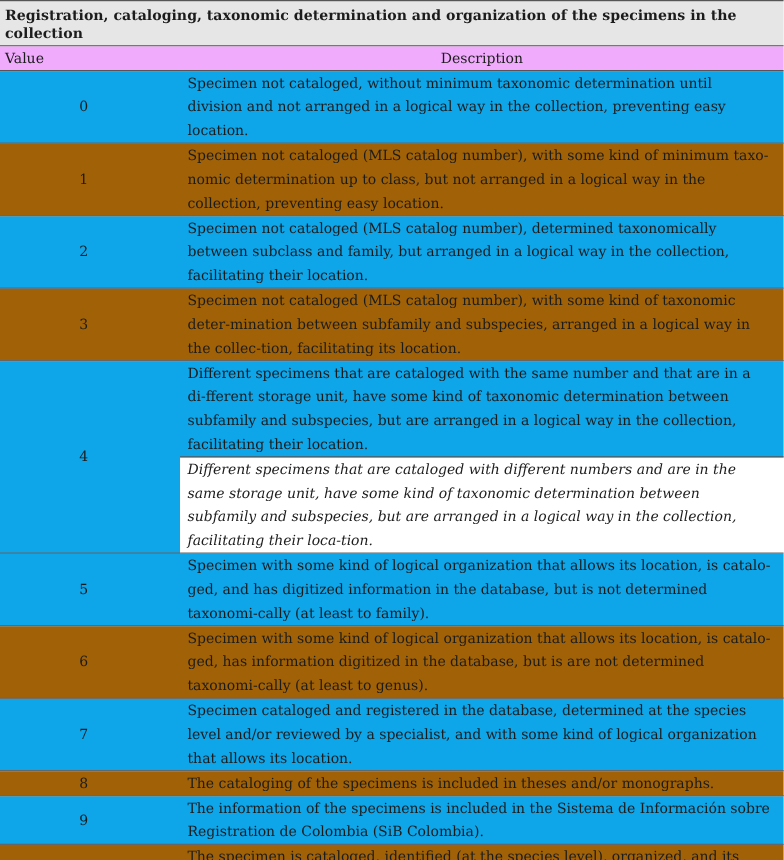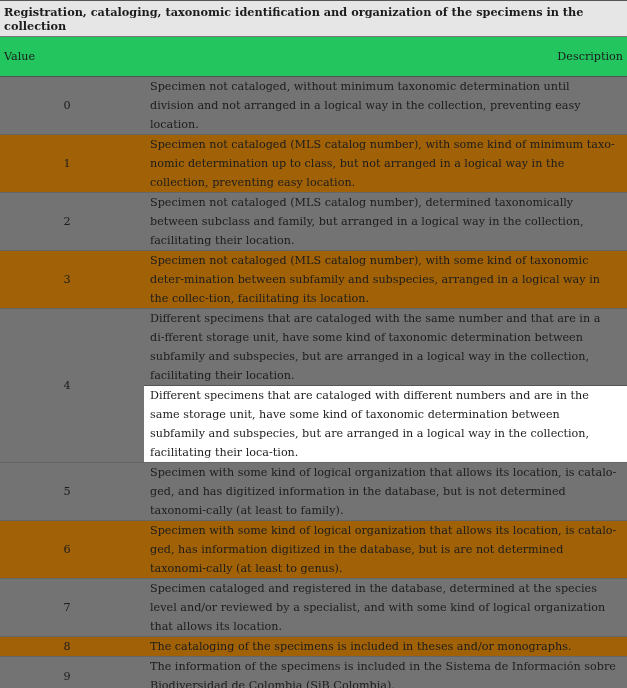--- a/index.html
+++ b/index.html
@@ -18,43 +18,43 @@
     background: #e6e6e6;
     text-align: left;
     font-weight: bold;
     padding: 4px 4px 3px 4px;
     height: 16px;
     border-bottom: 1.5px solid #777;
     font-size: 11.3px;
   }
   .head-row th {
     font-weight: normal;
-    background: #22c55e;
+    background: #f0abfc;
     height: 17px;
-    padding: 11px 4px;
+    padding: 1px 4px;
     border-bottom: 1.5px solid #555;
   }
   .head-row th.val-h { text-align: left; width: 134px; }
-  .head-row th.desc-h { text-align: right; }
+  .head-row th.desc-h { text-align: center; }
   .row td { border-bottom: 1.5px solid #666; line-height: 19px; }
-  .row.gray td { background: #737373; }
+  .row.gray td { background: #0ea5e9; }
   .row.white td { background: #a16207; }
   .row td.val { text-align: center; width: 134px; padding-right: 10px; }
   .row td.desc { padding: 0 10px 0 6px; text-align: left; }
-  .row td.desc.sub-white { background: #ffffff !important; }
+  .row td.desc.sub-white { background: #ffffff !important; font-style: italic; }
   .row.split-first td.desc { border-bottom: 1.5px solid #555; }
   .row.split-first td.val { border-bottom: 1.5px solid #666; }
 </style>
 </head>
 <body>
 
 <table class="tbl">
   <thead>
     <tr class="caption-row">
-      <th colspan="2">Registration, cataloging, taxonomic identification and organization of the specimens in the collection</th>
+      <th colspan="2">Registration, cataloging, taxonomic determination and organization of the specimens in the collection</th>
     </tr>
     <tr class="head-row">
       <th class="val-h">Value</th>
       <th class="desc-h">Description</th>
     </tr>
   </thead>
   <tbody>
     <tr class="row gray">
       <td class="val">0</td>
       <td class="desc">Specimen not cataloged, without minimum taxonomic determination until division and not arranged in a logical way in the collection, preventing easy location.</td>
@@ -89,20 +89,20 @@
     <tr class="row gray">
       <td class="val">7</td>
       <td class="desc">Specimen cataloged and registered in the database, determined at the species level and/or reviewed by a specialist, and with some kind of logical organization that allows its location.</td>
     </tr>
     <tr class="row white">
       <td class="val">8</td>
       <td class="desc">The cataloging of the specimens is included in theses and/or monographs.</td>
     </tr>
     <tr class="row gray">
       <td class="val">9</td>
-      <td class="desc">The information of the specimens is included in the Sistema de Información sobre Biodiversidad de Colombia (SiB Colombia).</td>
+      <td class="desc">The information of the specimens is included in the Sistema de Información sobre Registration de Colombia (SiB Colombia).</td>
     </tr>
     <tr class="row white">
       <td class="val">10</td>
       <td class="desc">The specimen is cataloged, identified (at the species level), organized, and its data are in scientific publications.</td>
     </tr>
   </tbody>
 </table>
 
 </body></html>

